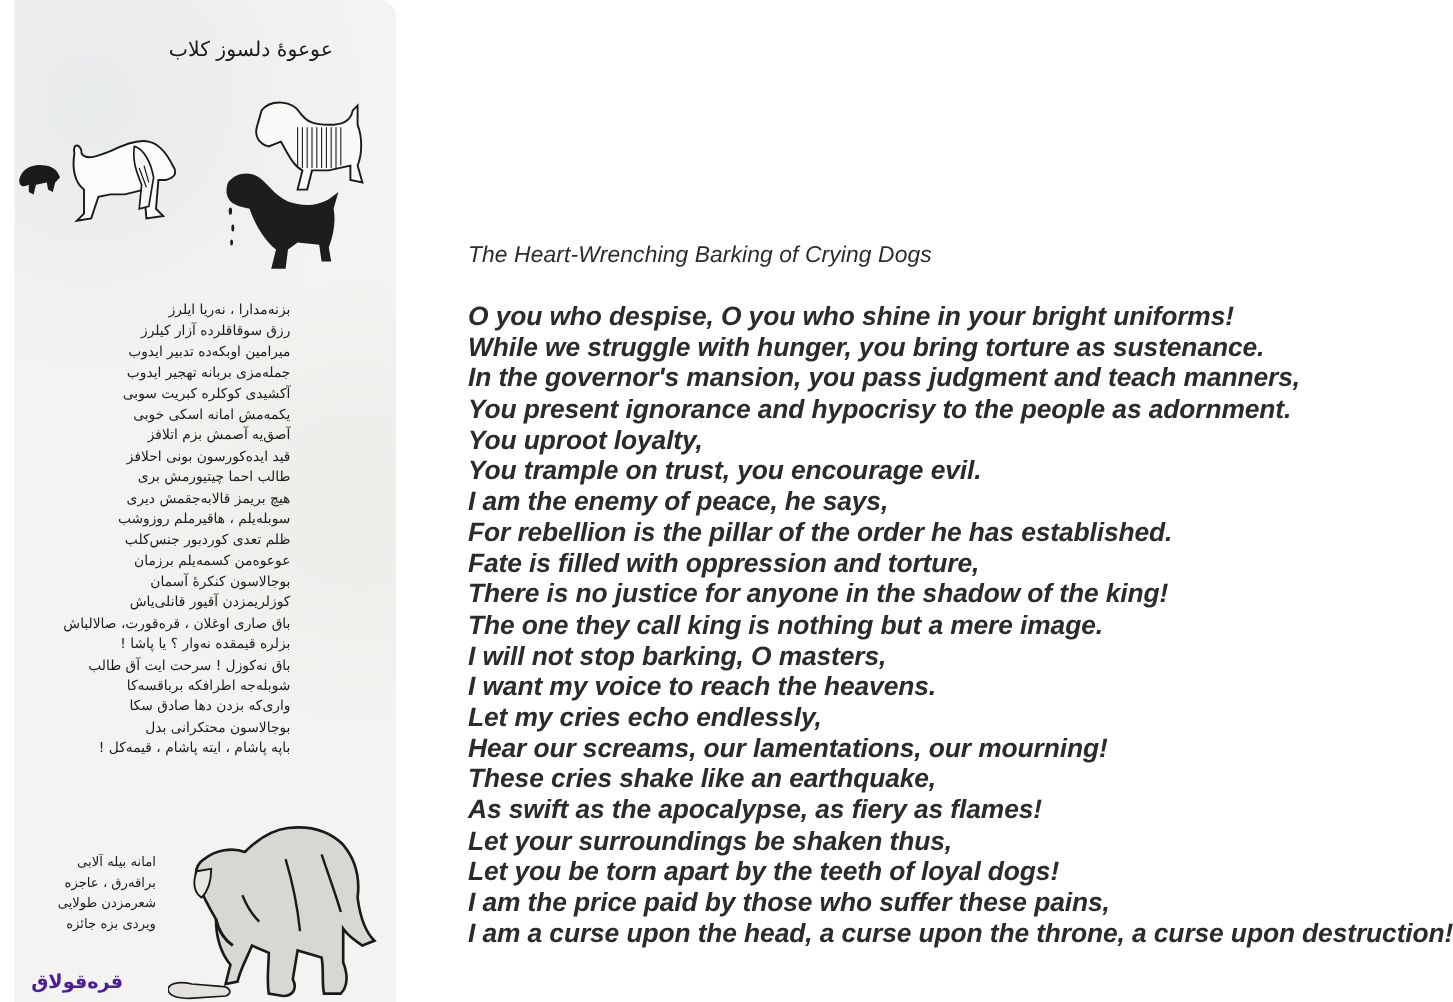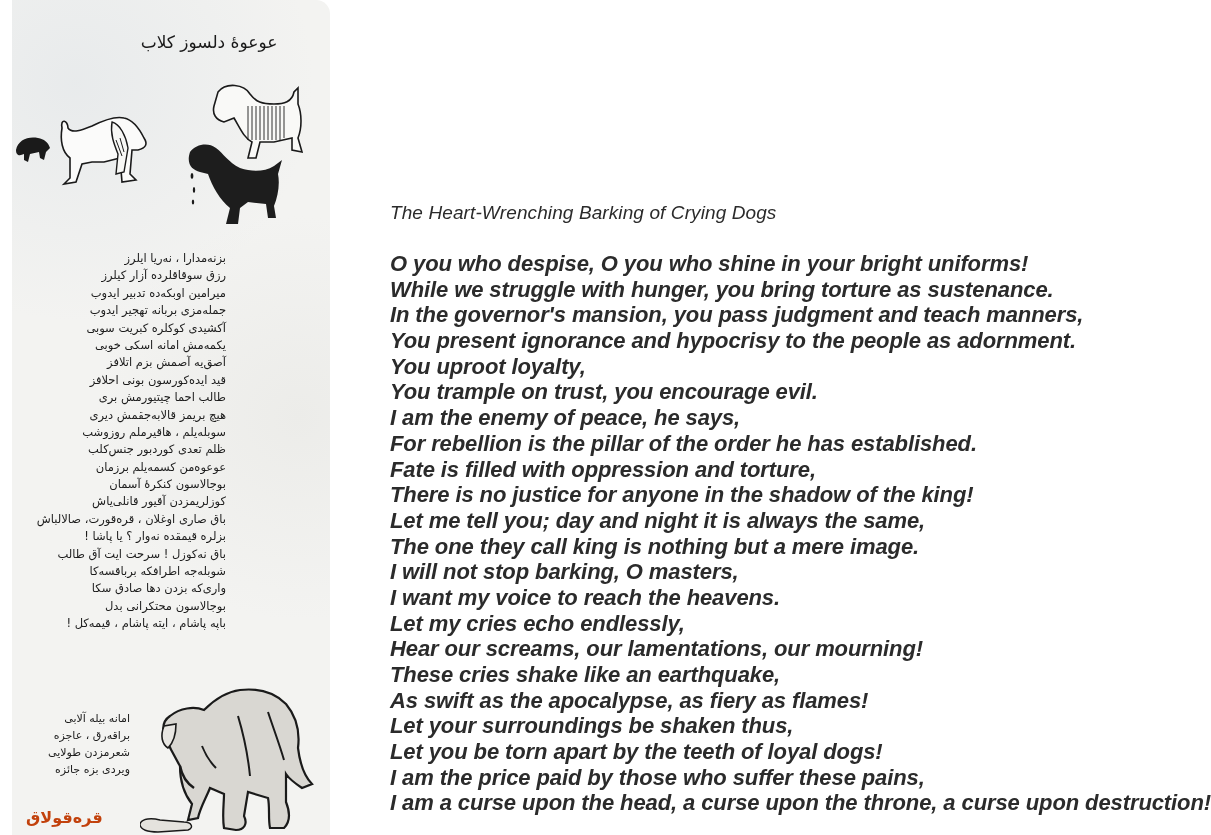--- a/index.html
+++ b/index.html
@@ -48,21 +48,21 @@
   .dogs-top {
     position: absolute;
     left: 0;
     top: 78px;
     width: 318px;
     height: 160px;
   }
   .arabic-poem {
     position: absolute;
     top: 250px;
-    right: 104px;
+    right: 88px;
     direction: rtl;
     text-align: right;
     font-family: "DejaVu Sans", sans-serif;
     font-size: 11.5px;
     line-height: 17.4px;
     color: #1c1c1c;
     white-space: nowrap;
   }
   .arabic-poem div { height: 17.4px; }
   .dog-bottom {
@@ -85,21 +85,21 @@
     color: #1c1c1c;
   }
   .signature {
     position: absolute;
     top: 808px;
     left: 14px;
     direction: rtl;
     font-family: "DejaVu Sans", sans-serif;
     font-size: 16px;
     font-weight: bold;
-    color: #c2410c;
+    color: #4c1d95;
   }
   .translation {
     position: absolute;
     left: 390px;
     top: 200px;
     color: #2b2b2b;
     font-family: "Liberation Sans", sans-serif;
     font-style: italic;
   }
   .translation .t-title {
@@ -205,21 +205,20 @@
   <div class="t-line">O you who despise, O you who shine in your bright uniforms!</div>
   <div class="t-line">While we struggle with hunger, you bring torture as sustenance.</div>
   <div class="t-line">In the governor's mansion, you pass judgment and teach manners,</div>
   <div class="t-line">You present ignorance and hypocrisy to the people as adornment.</div>
   <div class="t-line">You uproot loyalty,</div>
   <div class="t-line">You trample on trust, you encourage evil.</div>
   <div class="t-line">I am the enemy of peace, he says,</div>
   <div class="t-line">For rebellion is the pillar of the order he has established.</div>
   <div class="t-line">Fate is filled with oppression and torture,</div>
   <div class="t-line">There is no justice for anyone in the shadow of the king!</div>
-  <div class="t-line">Let me tell you; day and night it is always the same,</div>
   <div class="t-line">The one they call king is nothing but a mere image.</div>
   <div class="t-line">I will not stop barking, O masters,</div>
   <div class="t-line">I want my voice to reach the heavens.</div>
   <div class="t-line">Let my cries echo endlessly,</div>
   <div class="t-line">Hear our screams, our lamentations, our mourning!</div>
   <div class="t-line">These cries shake like an earthquake,</div>
   <div class="t-line">As swift as the apocalypse, as fiery as flames!</div>
   <div class="t-line">Let your surroundings be shaken thus,</div>
   <div class="t-line">Let you be torn apart by the teeth of loyal dogs!</div>
   <div class="t-line">I am the price paid by those who suffer these pains,</div>

